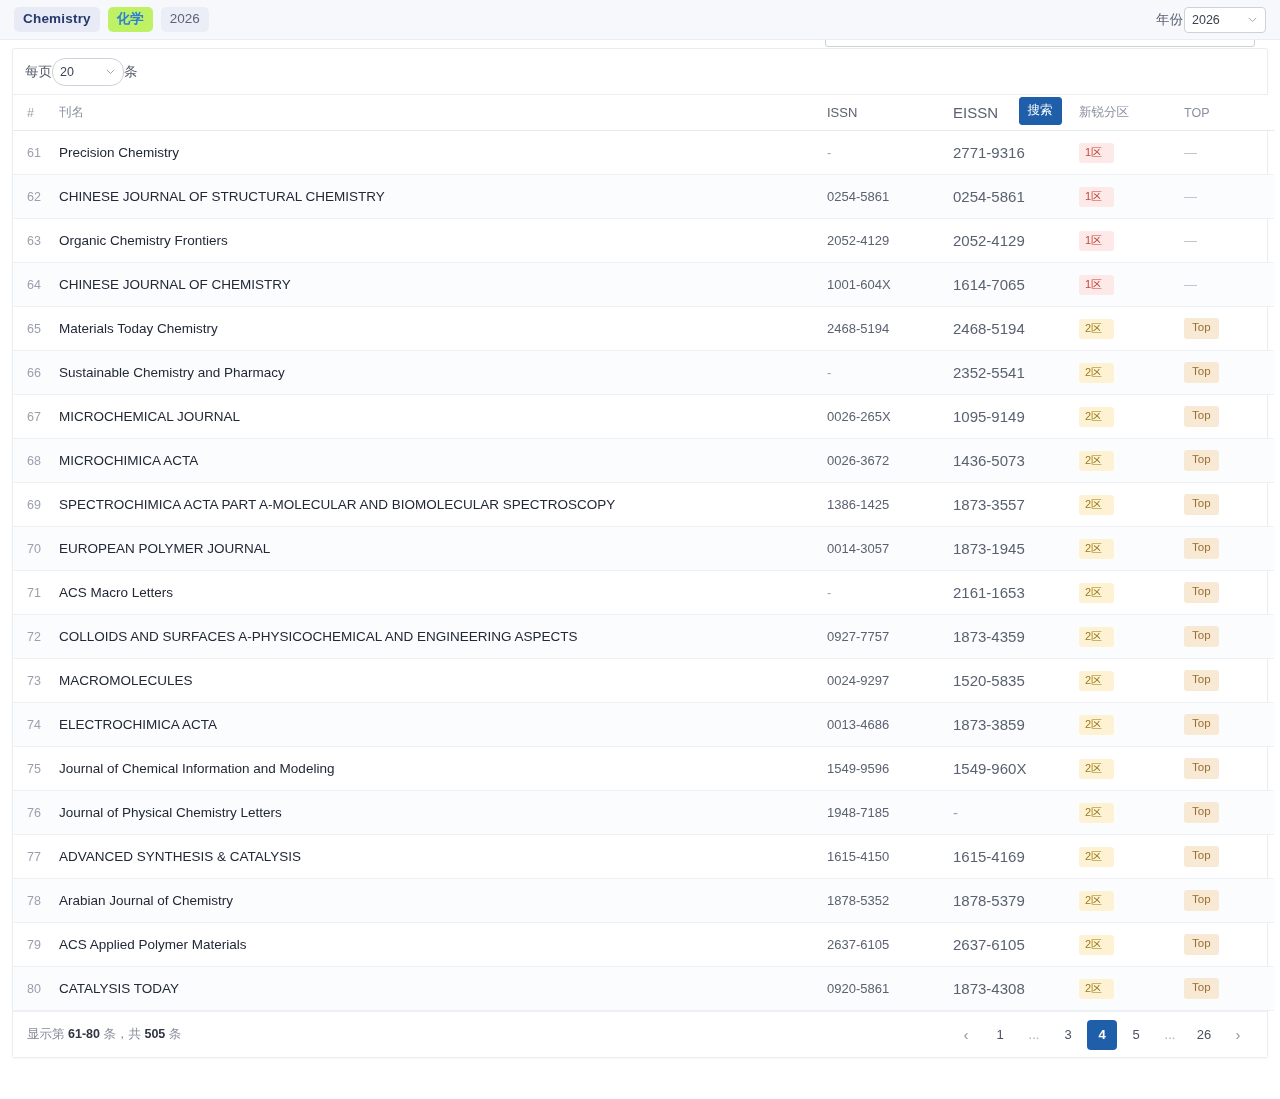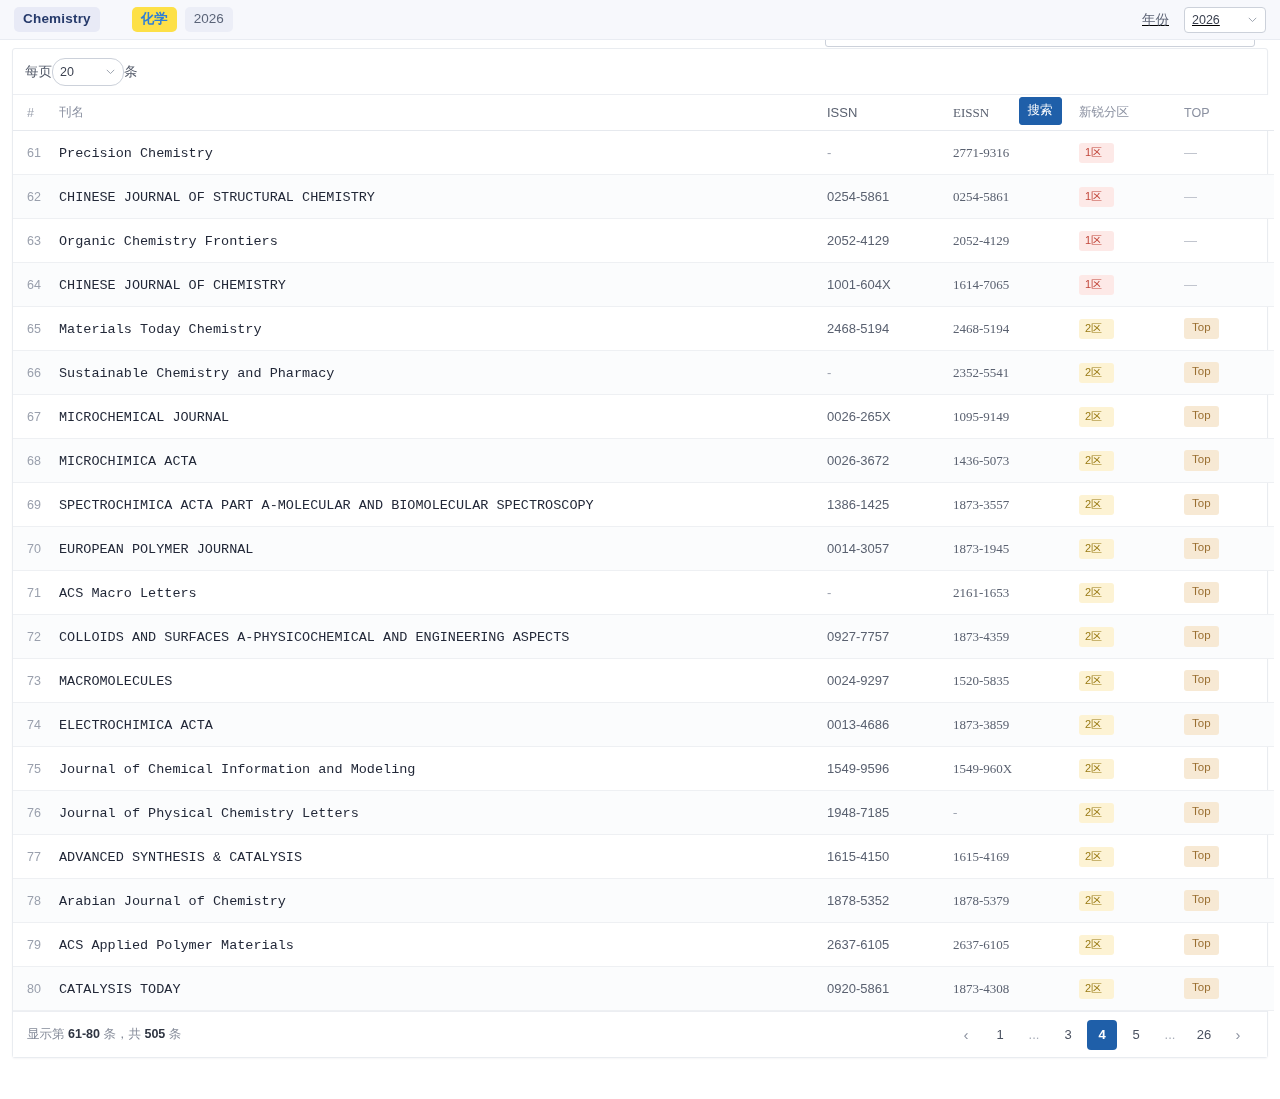--- a/index.html
+++ b/index.html
@@ -23,29 +23,28 @@
   }
   .crumbs { display: flex; align-items: center; gap: 8px; }
   .chip {
     font-size: 13.5px;
     padding: 4px 9px;
     border-radius: 5px;
     line-height: 1.2;
     white-space: nowrap;
   }
   .chip-main { background: #e8eaf6; color: #263a6b; font-weight: 600; letter-spacing: .2px; }
-  .chip-cn   { background: #fde047; color: #2f7fd4; font-weight: 600; margin-left: 24px; }
+  .chip-cn   { background: #bef264; color: #2f7fd4; font-weight: 600; }
   .chip-year { background: #eceef7; color: #5b6478; font-weight: 500; }
 
   .year-wrap {
     margin-left: auto;
     display: flex;
     align-items: center;
-    gap: 15px;
-    text-decoration: underline;
+    gap: 1px;
   }
   .year-label { font-size: 13.5px; color: #5d6475; }
   .select {
     width: 82px;
     height: 26px;
     border: 1px solid #ccd1da;
     border-radius: 4px;
     background: #fff;
     display: flex;
     align-items: center;
@@ -133,27 +132,27 @@
     padding: 0;
     height: 44px;
     border-bottom: 1px solid #eef0f3;
     vertical-align: middle;
   }
   tbody tr:nth-child(even) td { background: #fbfcfd; }
 
   .c-idx   { width: 46px;  padding-left: 14px !important; color: #9aa0ad; font-size: 12.5px; }
   .c-title { width: 768px; padding-left: 0 !important; }
   .c-issn  { width: 126px; color: #5a6170; font-size: 13px; }
-  .c-eissn { width: 126px; color: #5a6170; font-size: 13px; font-family: Liberation Serif, serif; }
+  .c-eissn { width: 126px; color: #5a6170; font-size: 15px; }
   .c-zone  { width: 105px; }
   .c-top   { width: 90px; }
 
   thead .c-idx { padding-left: 14px !important; }
 
-  .title-txt { color: #222838; font-family: Liberation Mono, monospace; }
+  .title-txt { color: #222838; }
 
   .badge {
     display: inline-block;
     font-size: 11px;
     line-height: 1;
     padding: 4px 12px 5px 6px;
     border-radius: 3px;
     white-space: nowrap;
   }
   .badge-z1 { background: #fde9e7; color: #c2483c; }

